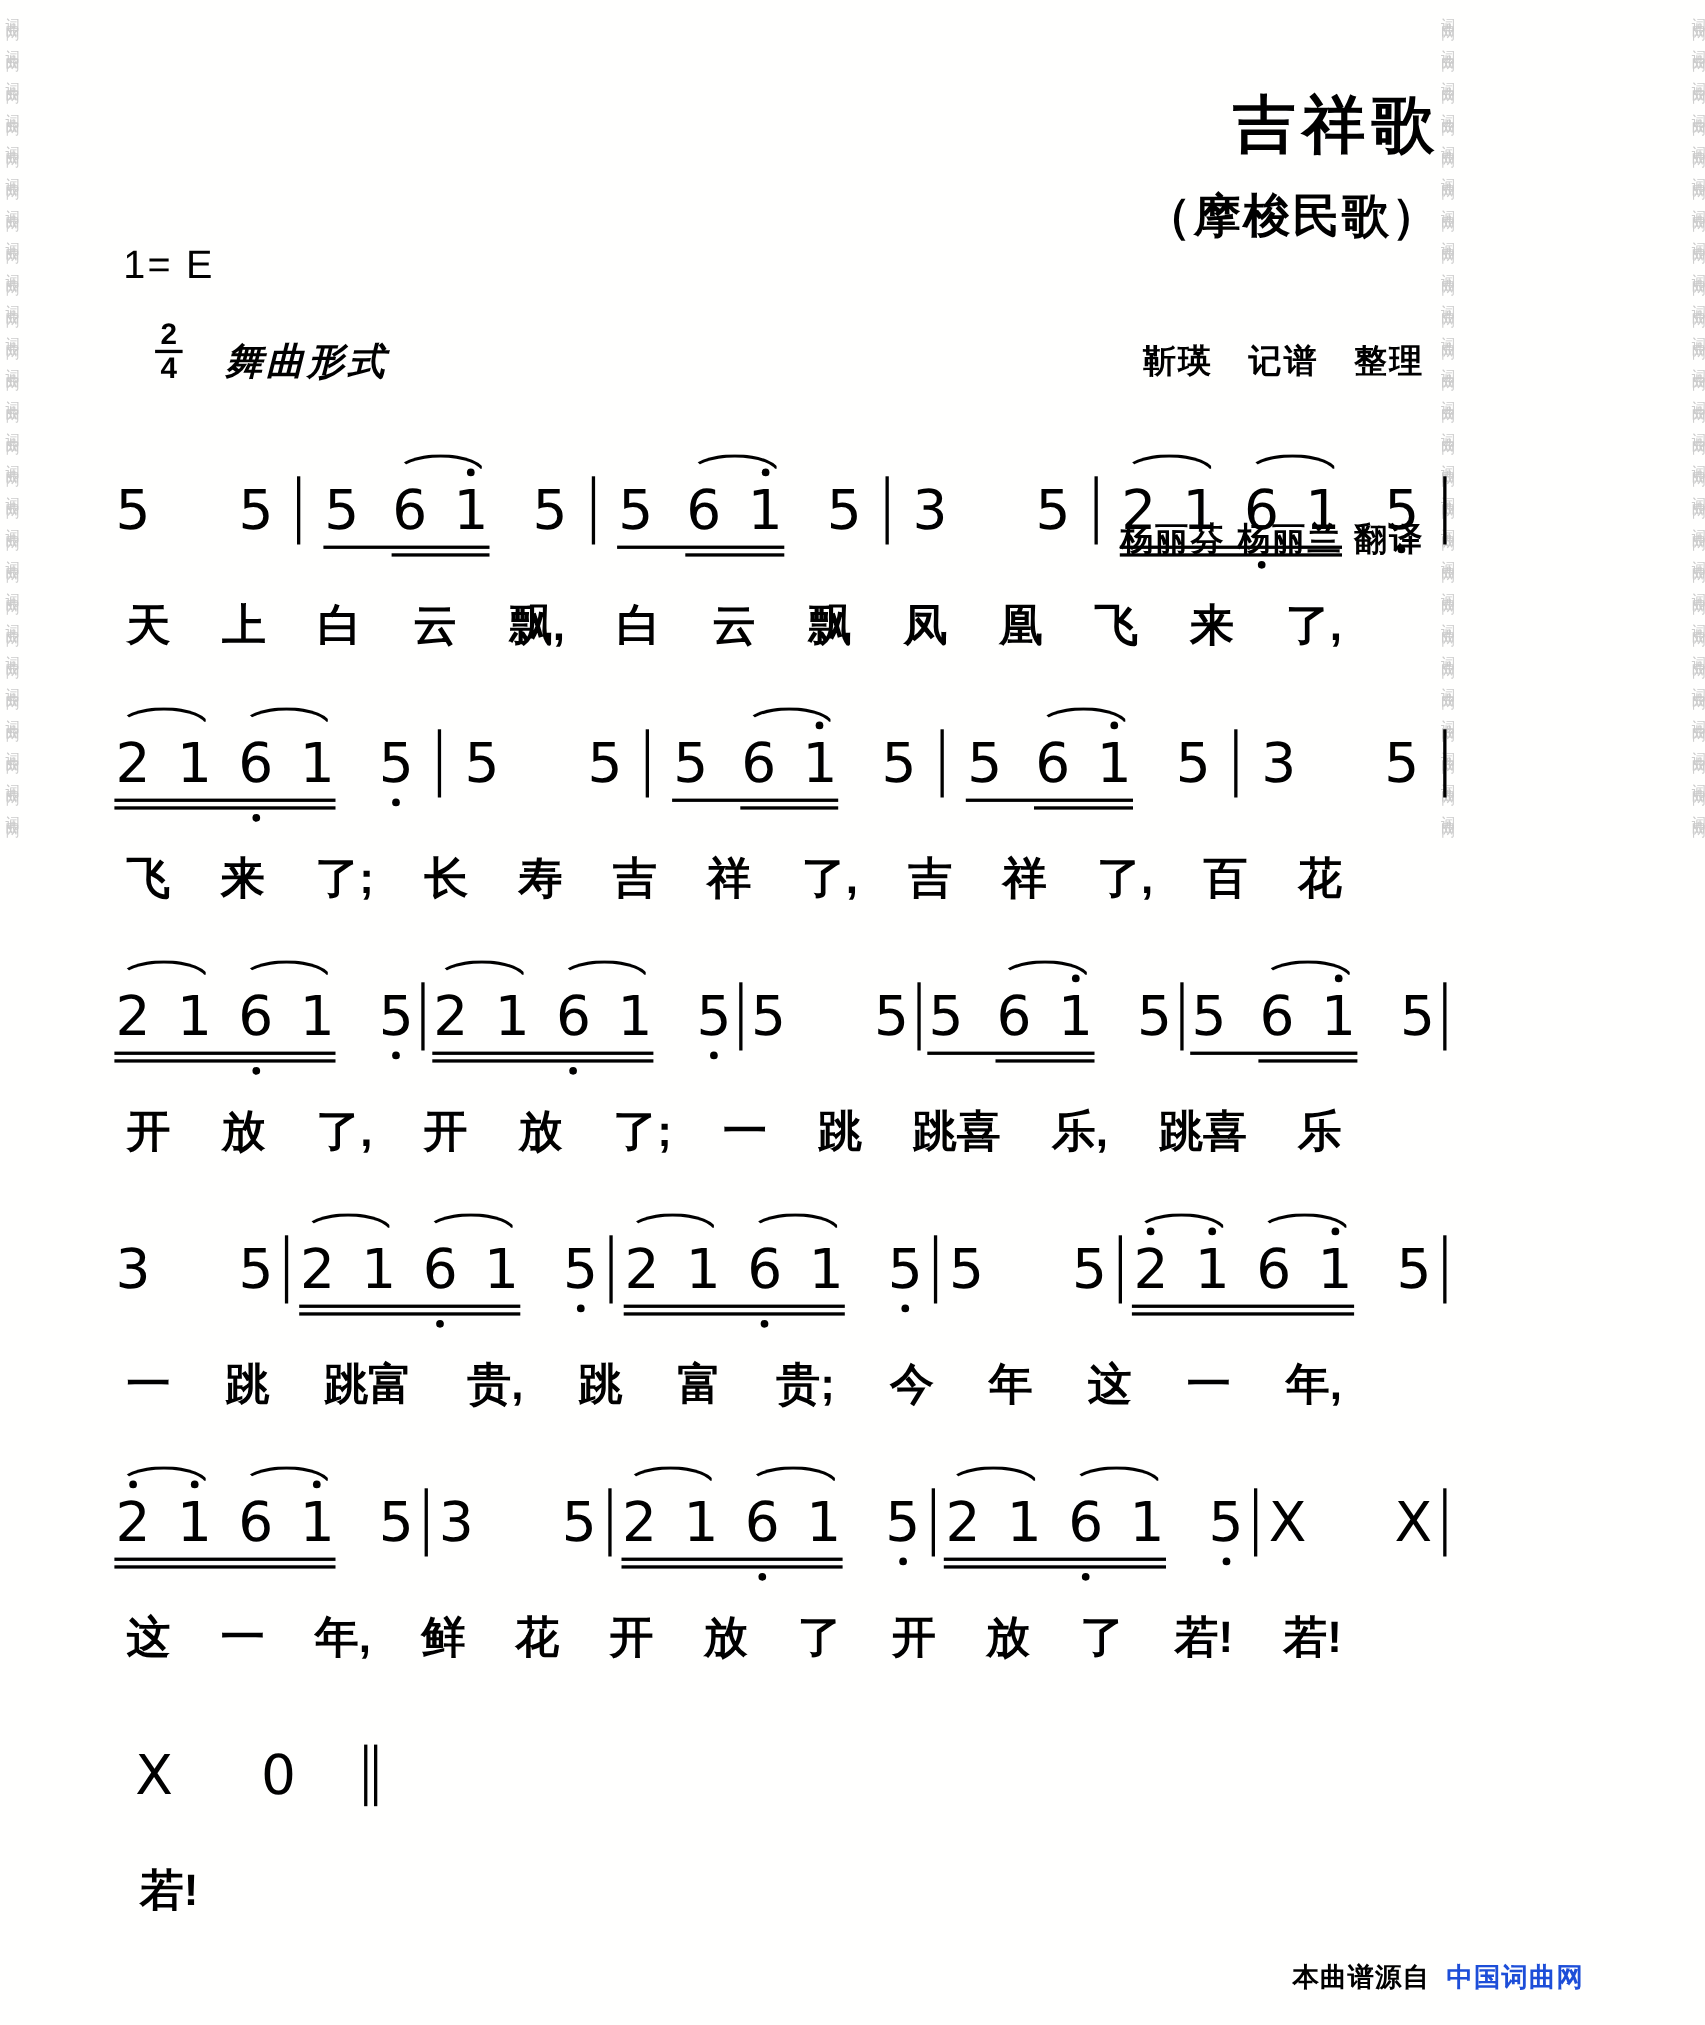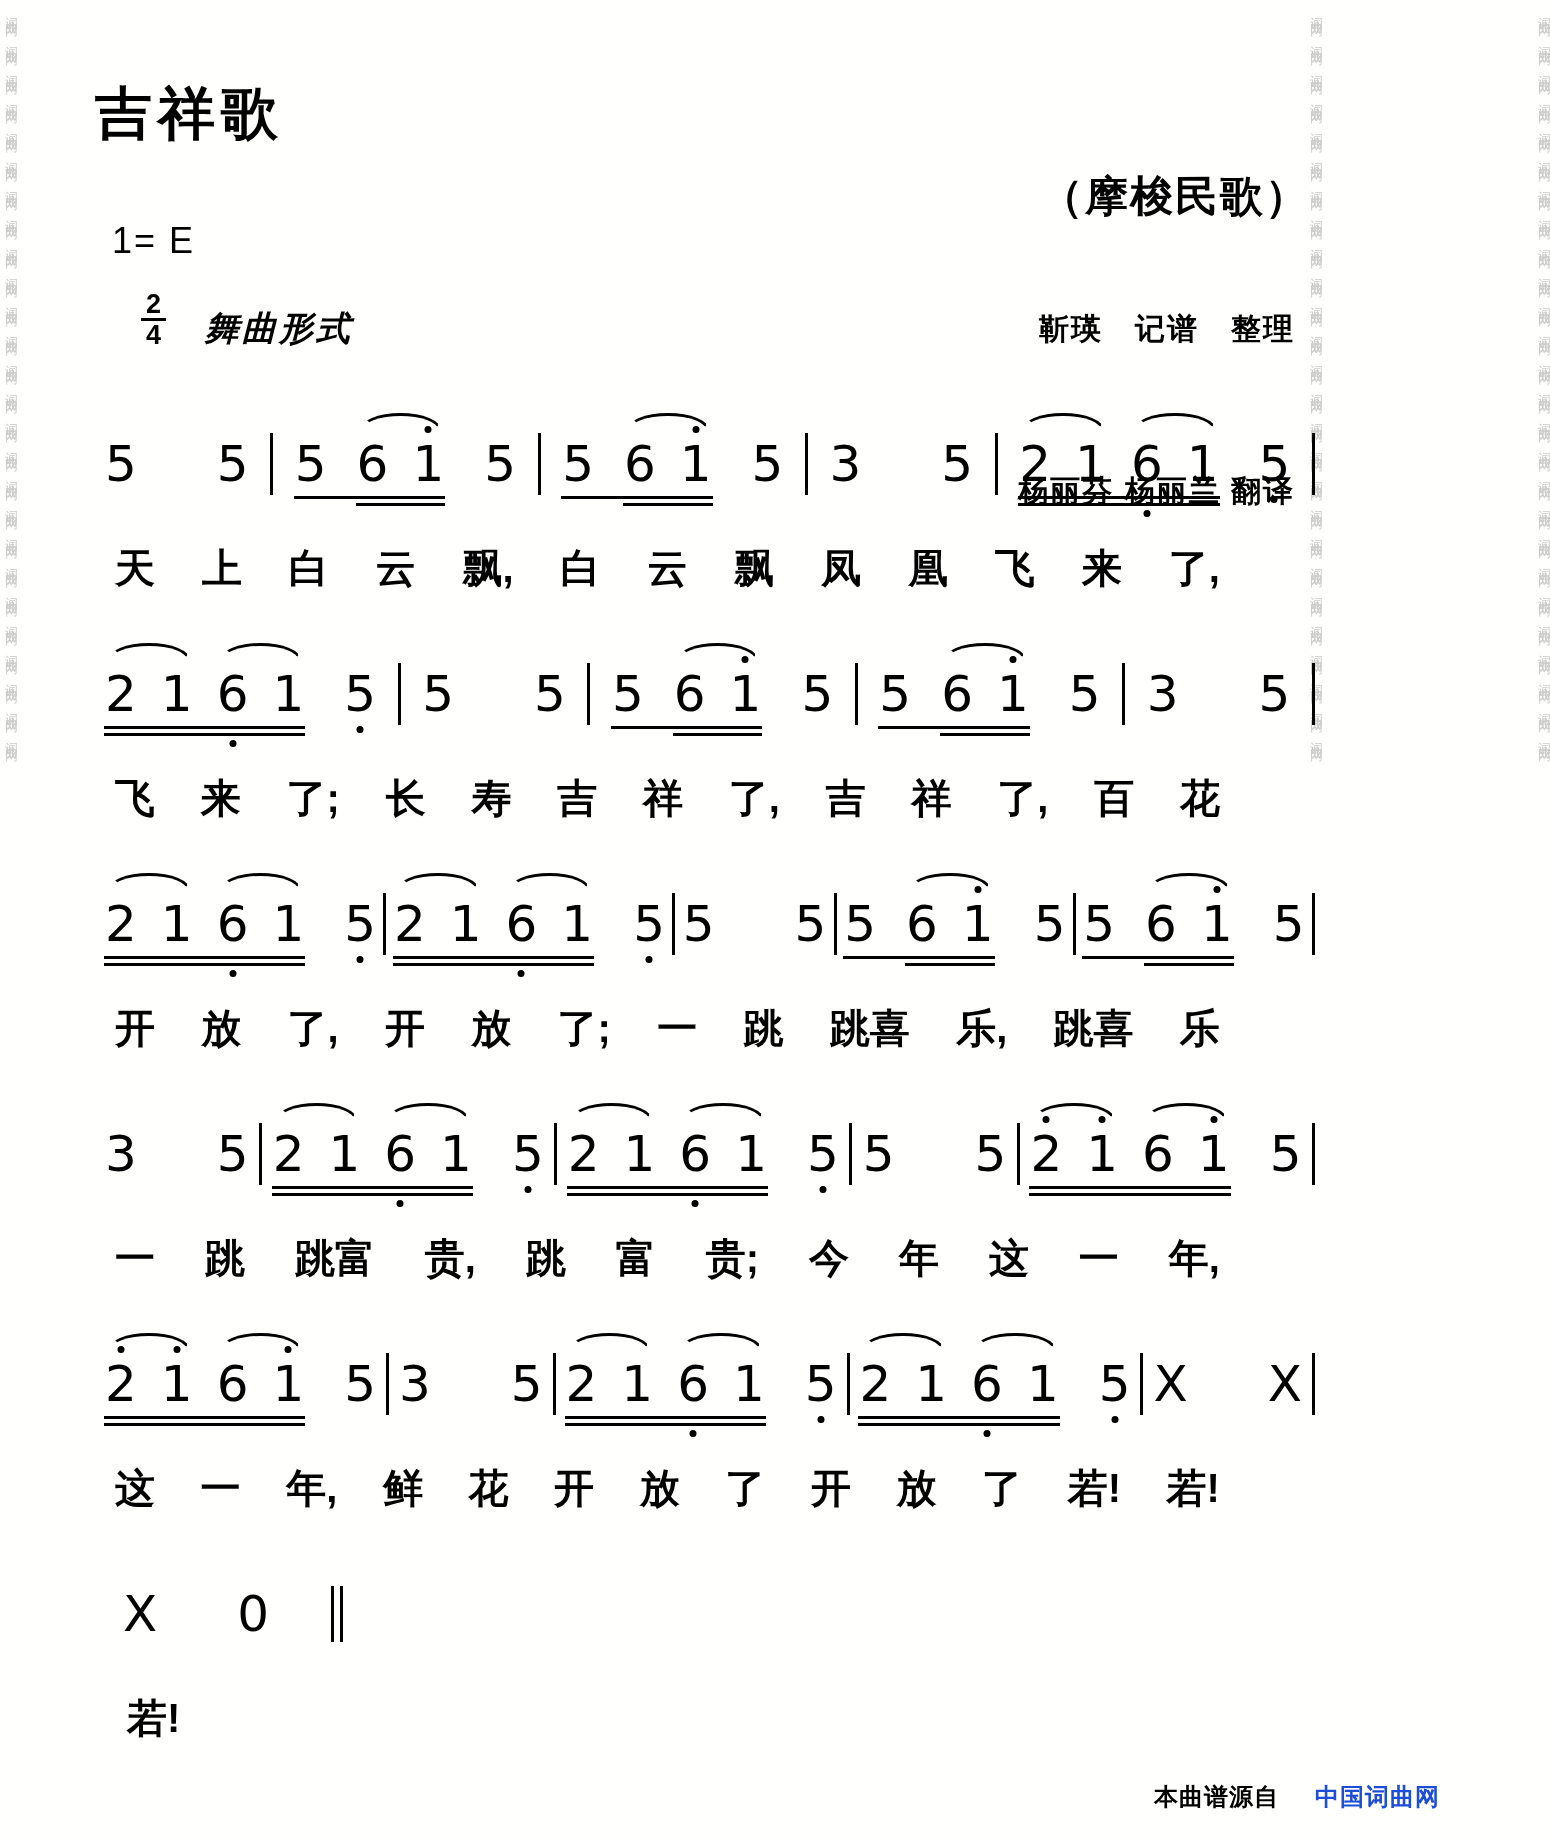--- a/index.html
+++ b/index.html
@@ -14,21 +14,21 @@
     writing-mode:vertical-rl;text-orientation:upright;
     font-size:13px;line-height:20px;letter-spacing:4px;
     overflow:hidden;user-select:none;
   }
   .wm-left{left:1px;}
   .wm-mid{left:1306px;}
   .wm-right{left:1534px;}
   
   .title{
     position:absolute;left:95px;width:1215px;top:76px;
-    text-align:left;font-size:57px;font-weight:bold;letter-spacing:6px;
+    text-align:right;font-size:57px;font-weight:bold;letter-spacing:6px;
   }
   .subtitle{
     position:absolute;left:95px;width:1215px;top:168px;
     text-align:right;font-size:43px;font-weight:bold;letter-spacing:2px;
   }
   .keytime{
     position:absolute;left:112px;top:220px;
     font-size:36px;display:flex;align-items:center;gap:32px;flex-direction:column;
   }
   .keylabel{letter-spacing:2px;}
@@ -91,21 +91,21 @@
     display:flex;justify-content:space-between;
     margin:18px 0 0 10px;width:1105px;
     font-size:40px;font-weight:bold;height:60px;align-items:center;
     white-space:nowrap;
   }
   .lyrics-row.left{justify-content:flex-start;padding-left:12px;}
   
   .footer{
     position:absolute;right:110px;bottom:28px;
     font-size:24px;font-weight:bold;letter-spacing:1px;
-    display:flex;gap:36px;align-items:baseline;
+    display:flex;gap:15px;align-items:baseline;
   }
 </style>
 </head>
 <body>
 
 <div class="wm wm-left" style="color: rgb(204, 204, 204);">词曲网　词曲网　词曲网　词曲网　词曲网　词曲网　词曲网　词曲网　词曲网　词曲网　词曲网　词曲网　词曲网　词曲网　词曲网　词曲网　词曲网　词曲网　词曲网　词曲网　词曲网　词曲网　词曲网　词曲网　词曲网　词曲网</div>
 <div class="wm wm-mid" style="color: rgb(204, 204, 204);">词曲网　词曲网　词曲网　词曲网　词曲网　词曲网　词曲网　词曲网　词曲网　词曲网　词曲网　词曲网　词曲网　词曲网　词曲网　词曲网　词曲网　词曲网　词曲网　词曲网　词曲网　词曲网　词曲网　词曲网　词曲网　词曲网</div>
 <div class="wm wm-right" style="color: rgb(204, 204, 204);">词曲网　词曲网　词曲网　词曲网　词曲网　词曲网　词曲网　词曲网　词曲网　词曲网　词曲网　词曲网　词曲网　词曲网　词曲网　词曲网　词曲网　词曲网　词曲网　词曲网　词曲网　词曲网　词曲网　词曲网　词曲网　词曲网</div>
 
 <div class="title">吉祥歌</div>

